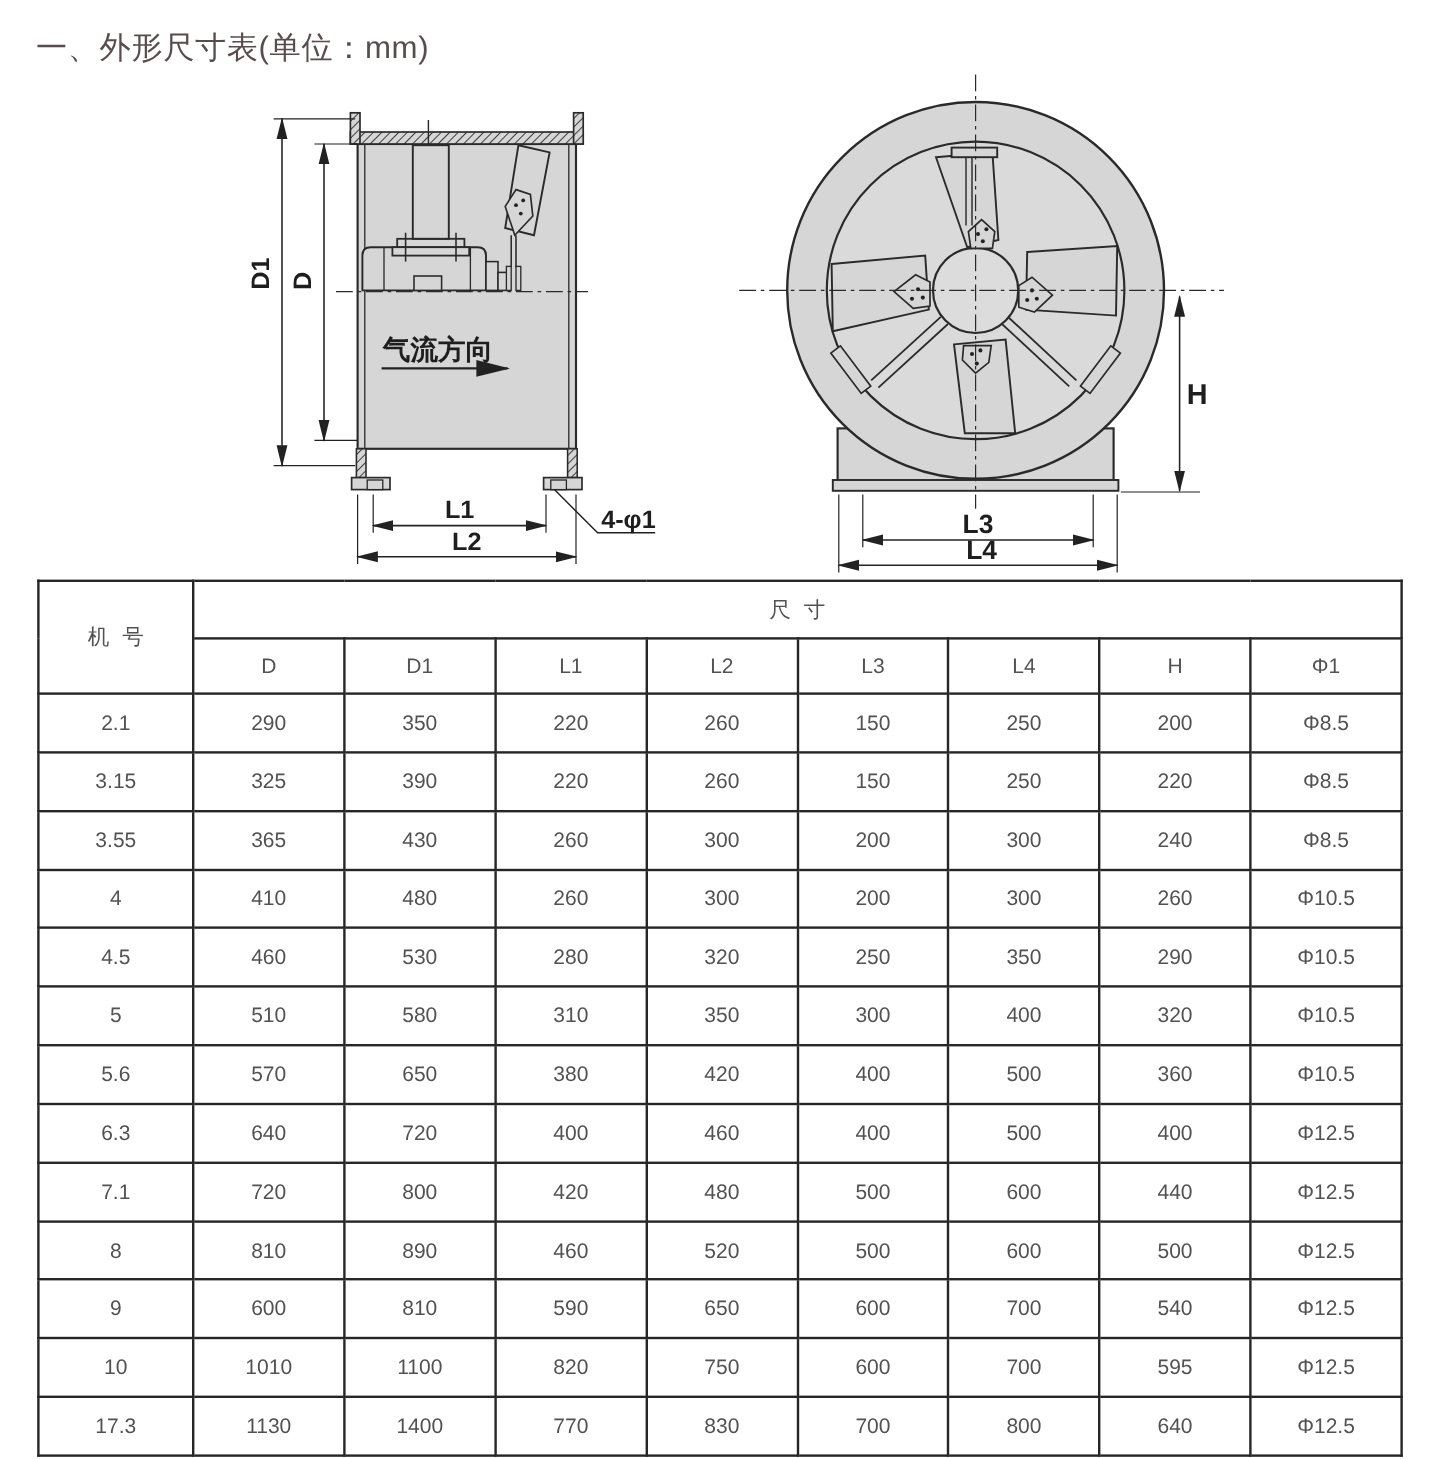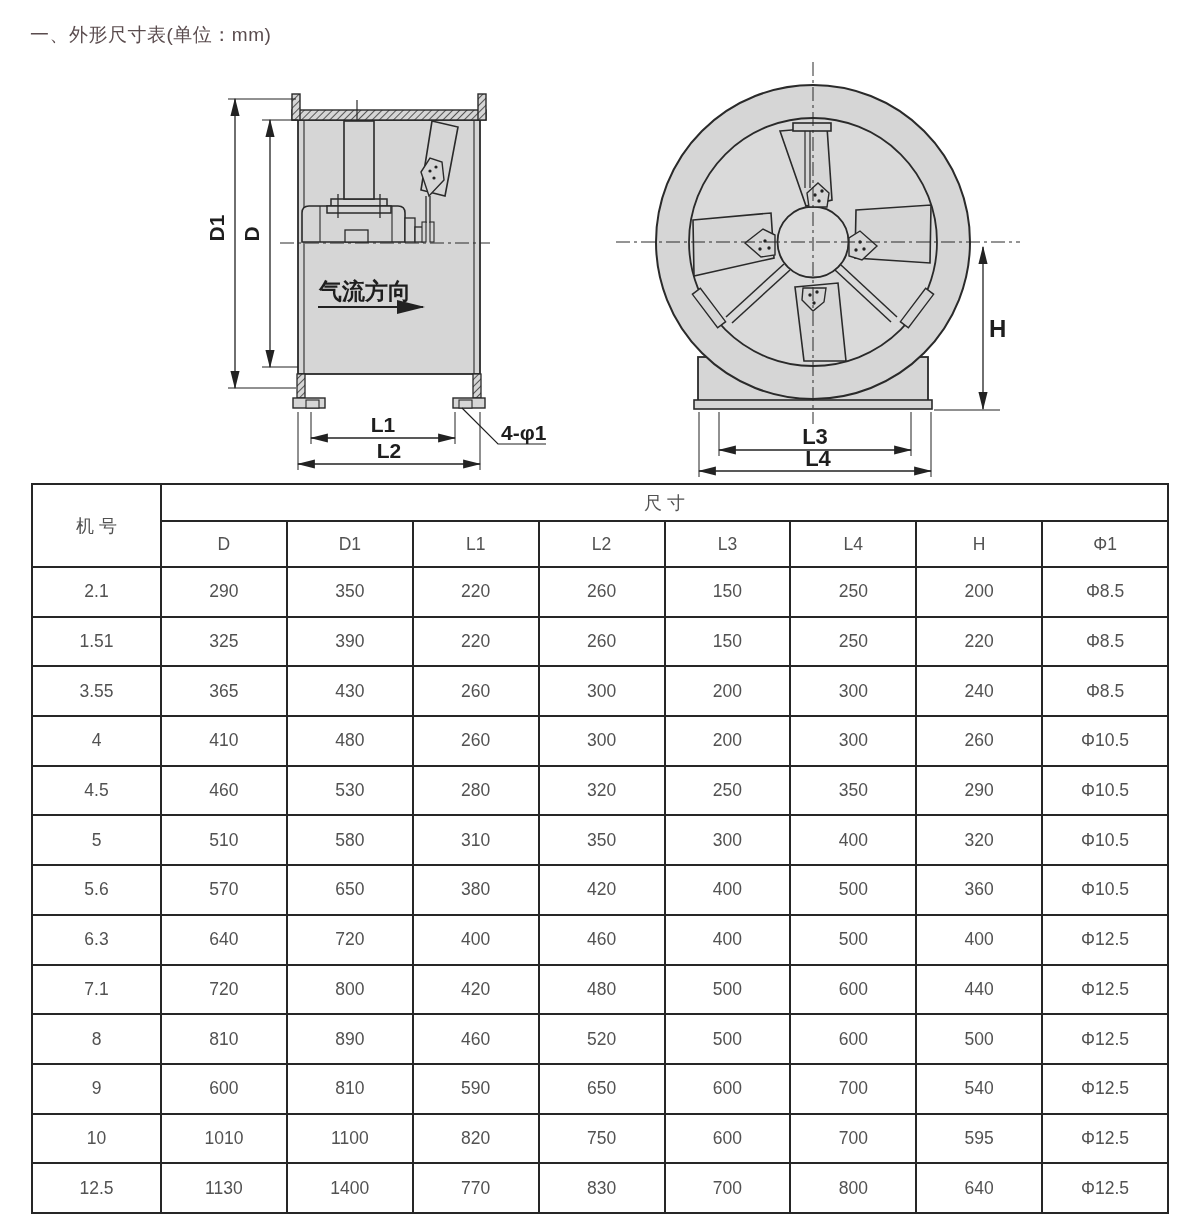--- a/index.html
+++ b/index.html
@@ -7,38 +7,38 @@
     --fill:#d6d6d6;
     --title-color:#5a4c4e;
     --table-text:#525252;
     --border:#262626;
   }
   *{margin:0;padding:0;box-sizing:border-box;}
   html,body{width:1200px;height:1216px;background:#ffffff;overflow:hidden;}
   body{position:relative;font-family:"Liberation Sans",sans-serif;}
   .page-title{
     position:absolute;left:30px;top:22px;
-    font-size:19px;color:var(--title-color);letter-spacing:.5px;
+    font-size:26px;color:var(--title-color);letter-spacing:.5px;
   }
   .drawing{position:absolute;}
   #side-view{left:178px;top:66px;width:410px;height:422px;}
   #front-view{left:598px;top:58px;width:465px;height:430px;}
   svg{display:block;}
   svg text{font-family:"Liberation Sans",sans-serif;fill:#1e1e1e;font-weight:bold;}
   .dim-table{
     position:absolute;left:31px;top:483px;width:1138px;height:731px;
     border-collapse:collapse;table-layout:fixed;
     color:var(--table-text);
   }
   .dim-table th,.dim-table td{
     border:2px solid var(--border);
     text-align:center;vertical-align:middle;
     font-size:17.5px;font-weight:400;padding:0;
   }
-  .dim-table thead tr:nth-child(1) th{height:37px;font-size:18px;}
+  .dim-table thead tr:nth-child(1) th{height:48px;font-size:18px;font-family:Liberation Mono, monospace;}
   .dim-table thead tr:nth-child(2) th{height:46px;}
   .dim-table .c0{width:129px;}
 </style>
 </head>
 <body>
 
 <div class="page-title">一、外形尺寸表(单位：mm)</div>
 
 <div class="drawing" id="side-view">
 <svg width="410" height="422" viewBox="0 0 410 422">
@@ -261,21 +261,21 @@
         <td>290</td>
         <td>350</td>
         <td>220</td>
         <td>260</td>
         <td>150</td>
         <td>250</td>
         <td>200</td>
         <td>Φ8.5</td>
       </tr>
       <tr>
-        <td>1.51</td>
+        <td>3.15</td>
         <td>325</td>
         <td>390</td>
         <td>220</td>
         <td>260</td>
         <td>150</td>
         <td>250</td>
         <td>220</td>
         <td>Φ8.5</td>
       </tr>
       <tr>
@@ -382,21 +382,21 @@
         <td>1010</td>
         <td>1100</td>
         <td>820</td>
         <td>750</td>
         <td>600</td>
         <td>700</td>
         <td>595</td>
         <td>Φ12.5</td>
       </tr>
       <tr>
-        <td>12.5</td>
+        <td>17.3</td>
         <td>1130</td>
         <td>1400</td>
         <td>770</td>
         <td>830</td>
         <td>700</td>
         <td>800</td>
         <td>640</td>
         <td>Φ12.5</td>
       </tr>
     </tbody>

